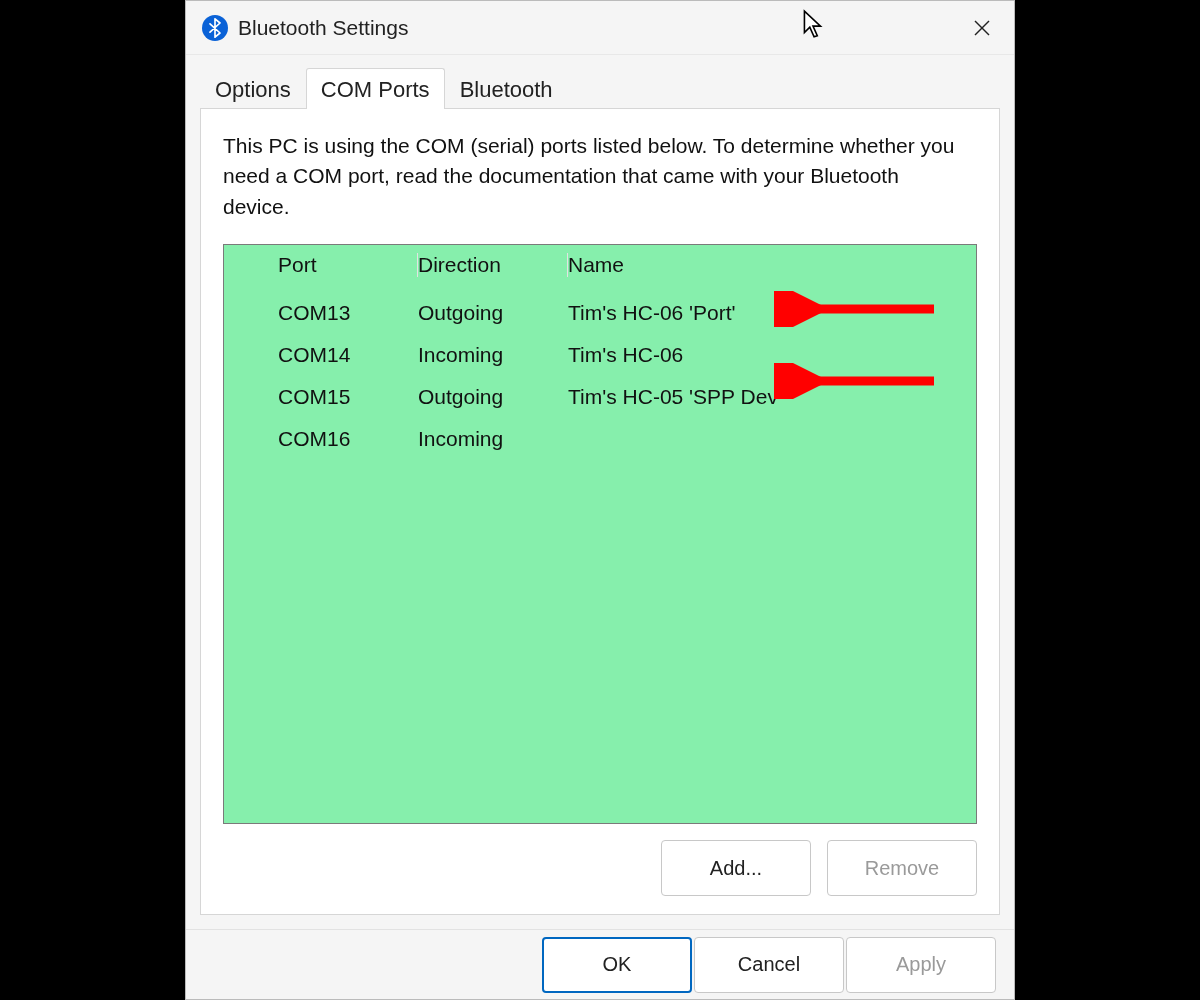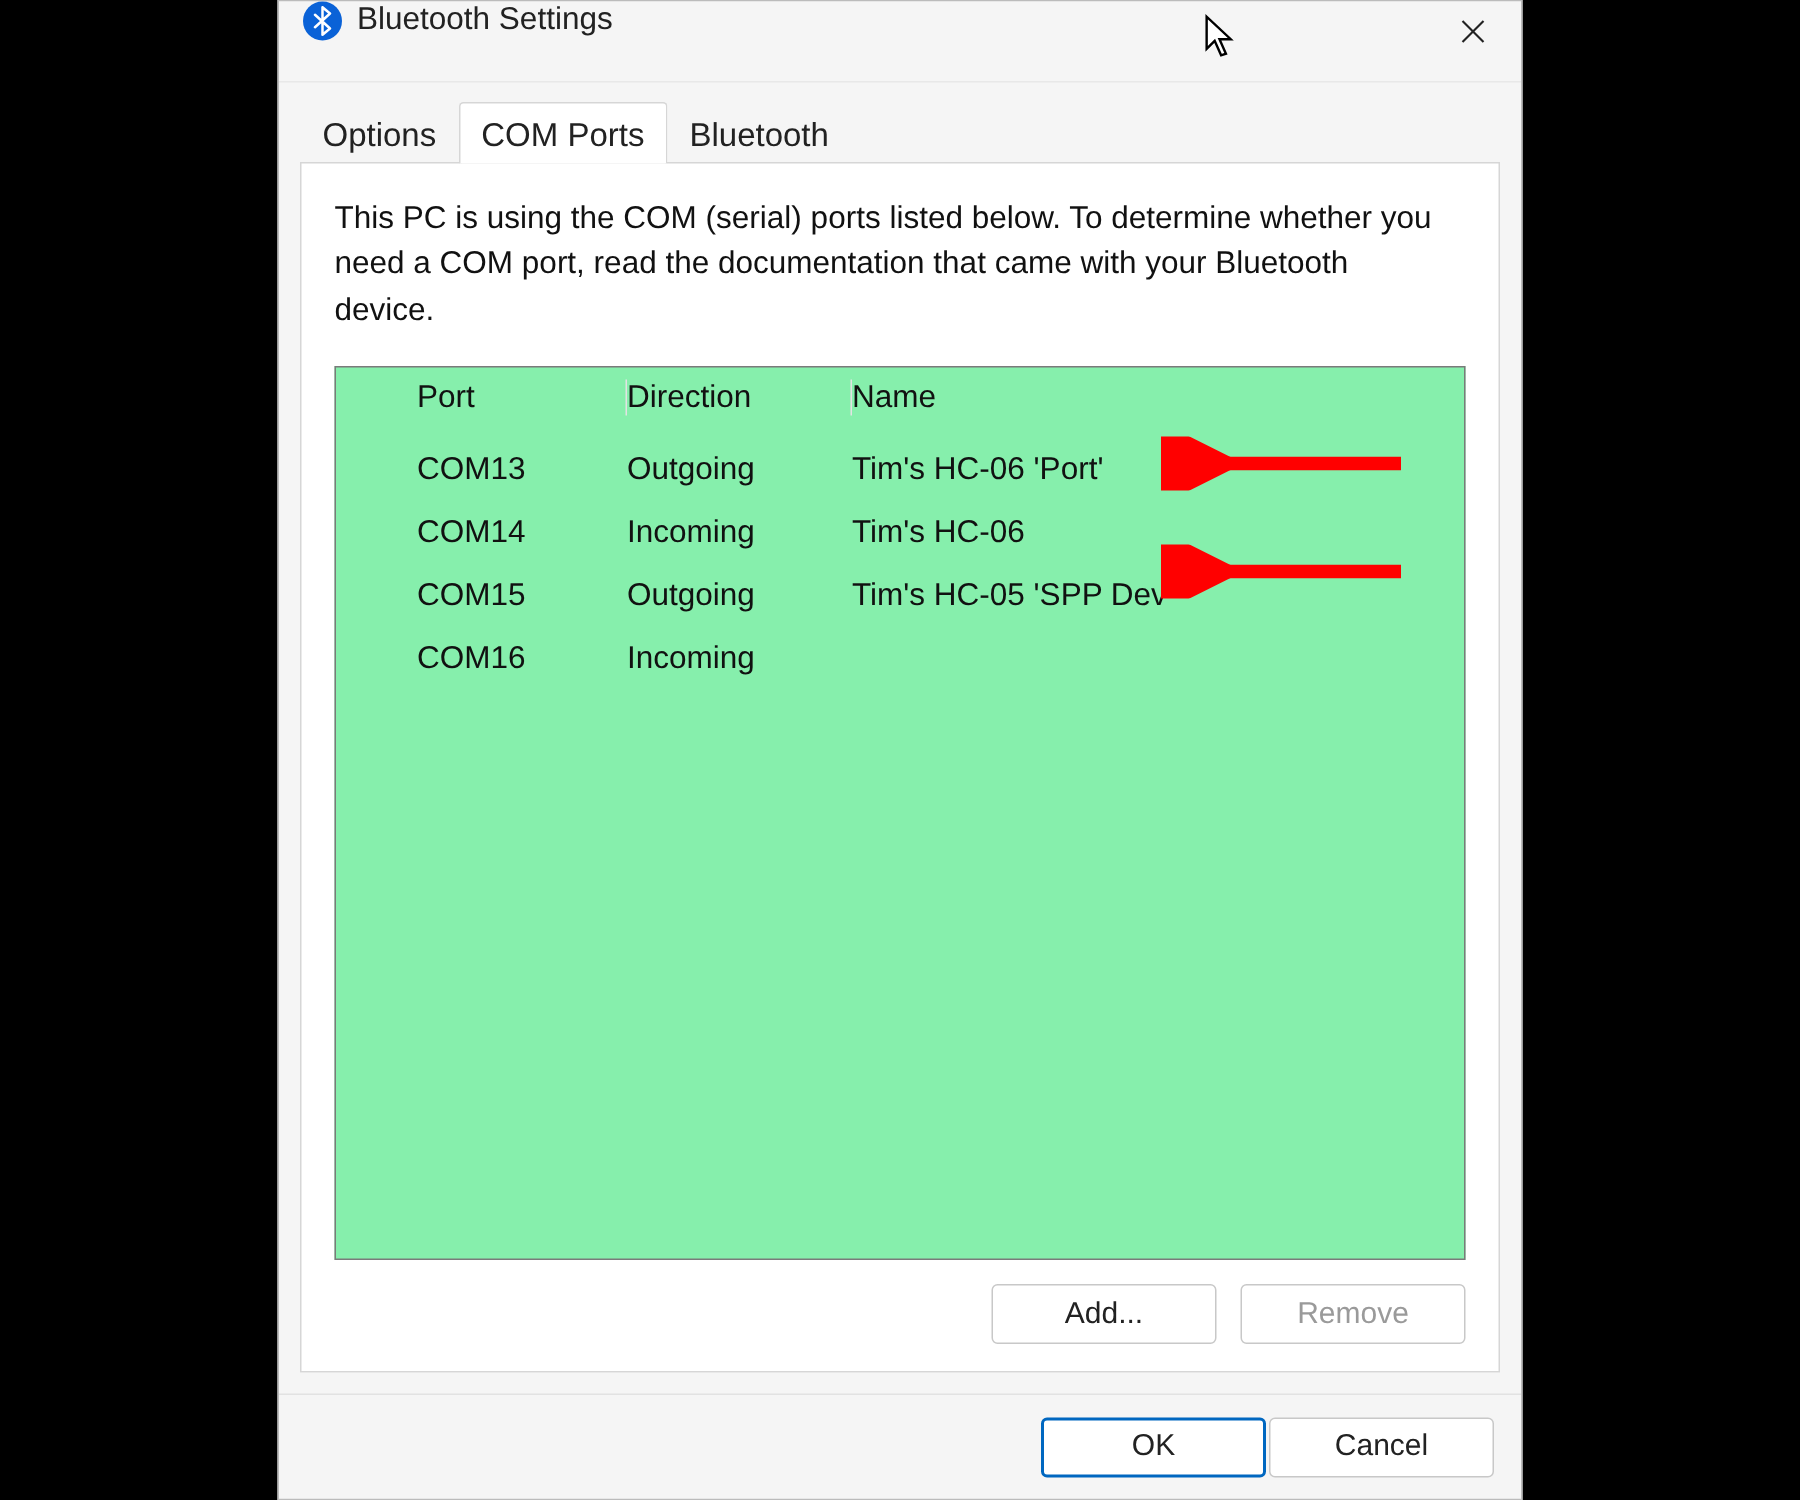--- a/index.html
+++ b/index.html
@@ -18,21 +18,21 @@
       height: 1000px;
       background: #f5f5f5;
       border: 1px solid #bbb;
       display: flex;
       flex-direction: column;
     }
     .titlebar {
       height: 54px;
       background: #f5f5f5;
       display: flex;
-      align-items: flex-start;
+      align-items: center;
       padding: 0 8px 0 16px;
       border-bottom: 1px solid #e8e8e8;
     }
     .bt-icon {
       width: 26px; height: 26px;
       border-radius: 50%;
       background: #0a62d7;
       display: flex; align-items: center; justify-content: center;
       margin-right: 10px;
       color: #fff;
@@ -136,21 +136,21 @@
       margin-top: 10px;
     }
     .panel-buttons {
       display: flex;
       justify-content: flex-end;
       gap: 16px;
       margin-top: 16px;
     }
     .btn {
       min-width: 150px;
-      height: 40px;
+      height: 56px;
       background: #fff;
       border: 1px solid #c8c8c8;
       border-radius: 4px;
       font-size: 20px;
       color: #222;
       cursor: pointer;
       padding: 0 18px;
     }
     .btn:disabled, .btn.disabled {
       color: #9a9a9a;
@@ -259,15 +259,16 @@
       <div class="panel-buttons">
         <button class="btn">Add...</button>
         <button class="btn disabled" disabled="">Remove</button>
       </div>
     </div>
   </div>
 
   <div class="dialog-buttons">
     <button class="btn primary">OK</button>
     <button class="btn">Cancel</button>
+    <button class="btn disabled" disabled="">Apply</button>
   </div>
 
 </div>
 
 </body></html>

